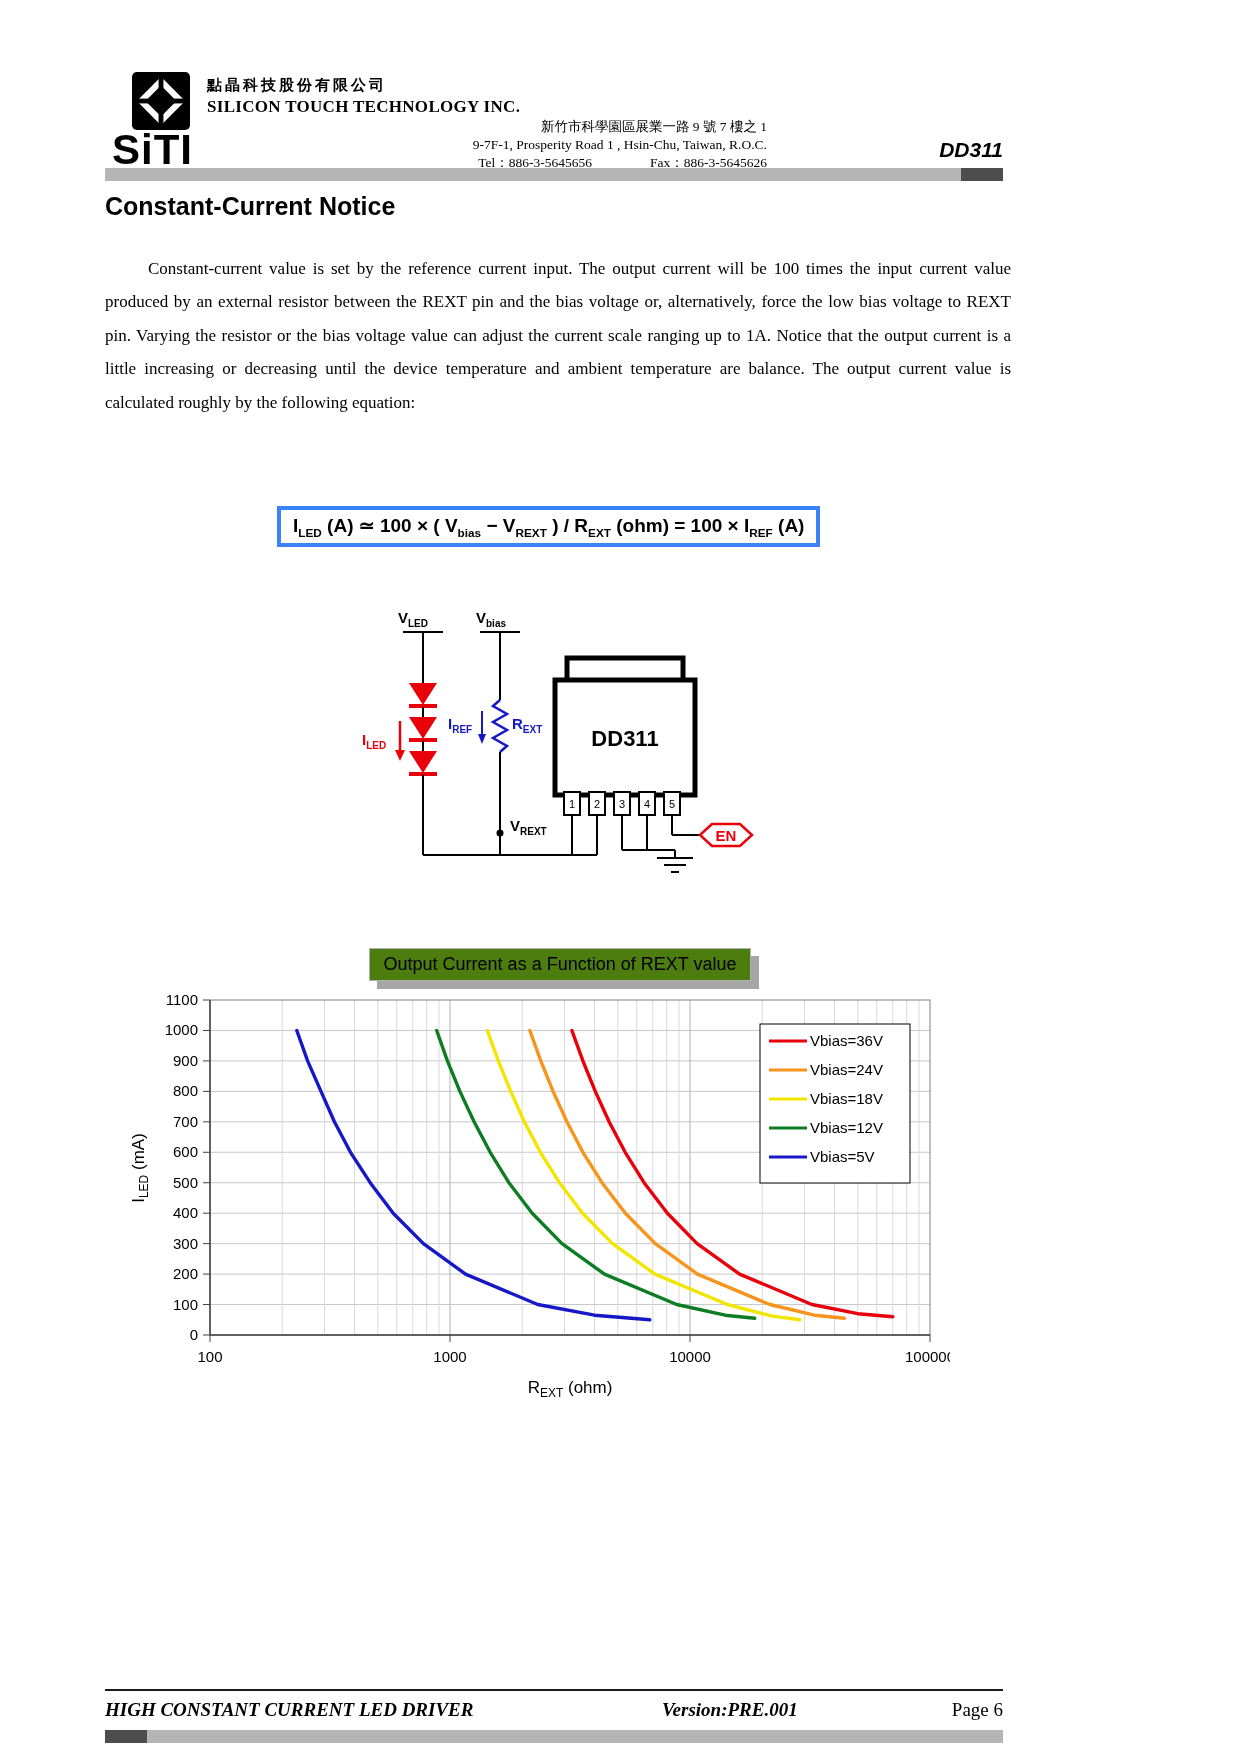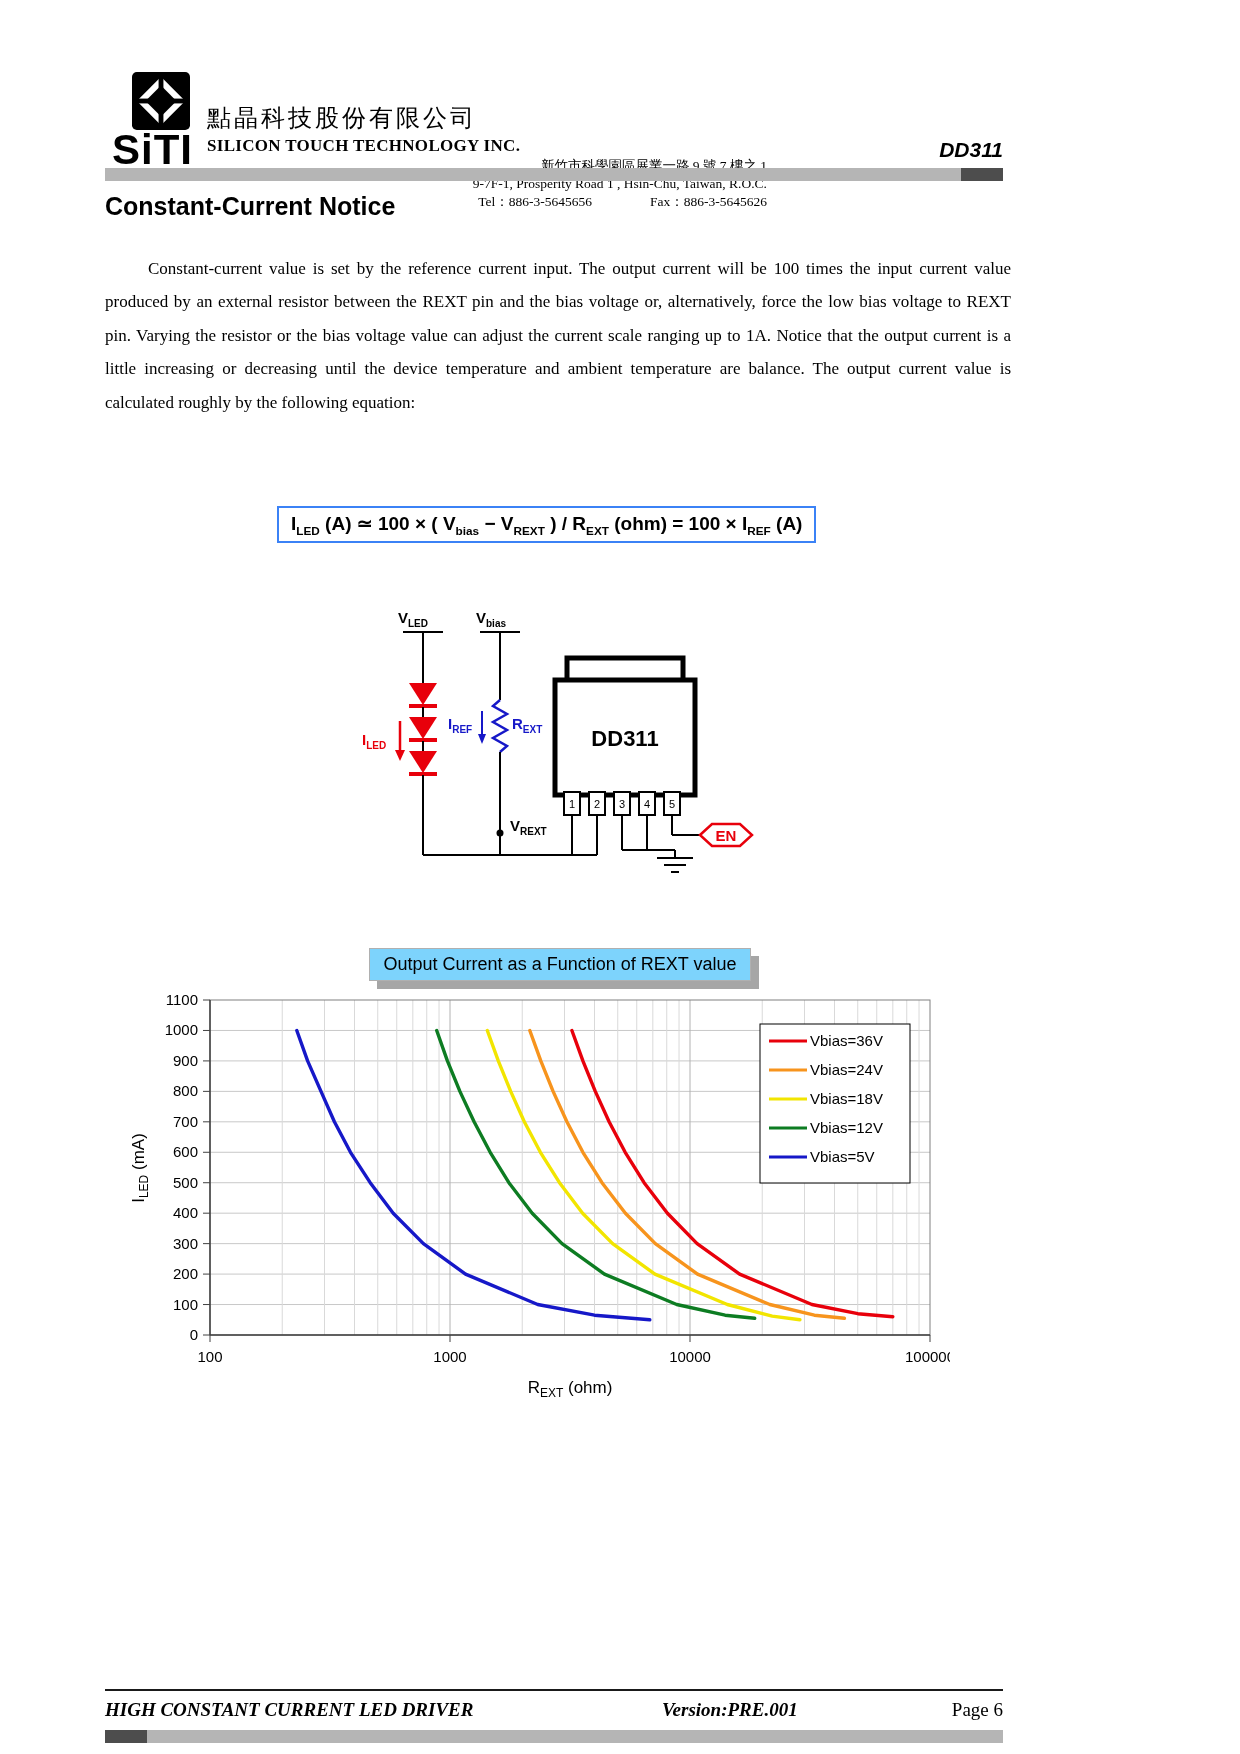--- a/index.html
+++ b/index.html
@@ -6,50 +6,50 @@
   html,body { background:#ffffff; }
   .page {
     position:relative; width:1240px; height:1754px;
     background:#ffffff; overflow:hidden;
     font-family:"Liberation Serif", serif; color:#000;
   }
   .abs { position:absolute; }
 
   
   .logo-word { font-family:"Liberation Sans",sans-serif; font-weight:bold; font-size:42px; letter-spacing:1px; }
-  .cn-name { font-size:24px; font-weight:normal; letter-spacing:3px;margin-top:26px; }
+  .cn-name { font-size:15px; font-weight:bold; letter-spacing:3px; }
   .en-name { font-size:17px; font-weight:bold; letter-spacing:.3px; margin-top:2px; }
   .addr { font-size:13.5px; margin-top:1px; line-height:17px;text-align:right; }
   .telgap { display:inline-block; width:58px; }
   .part-number { font-family:"Liberation Sans",sans-serif; font-weight:bold; font-style:italic; font-size:21px; }
   .hbar, .fbar { background:#b5b5b5; }
   .hbar-dark { position:absolute; right:0; top:0; width:42px; height:100%; background:#4d4d4d; }
   .fbar-dark { position:absolute; left:0; top:0; width:42px; height:100%; background:#4d4d4d; }
 
   
   .section-title { font-family:"Liberation Sans",sans-serif; font-weight:bold; font-size:25px; }
   .para { width:906px; font-size:17px; line-height:33.4px; text-align:justify; text-indent:43px; }
   .equation-box {
-    border:2px solid #3b82f6; padding:4px 12px; display:inline-block;
+    border:4px solid #3b82f6; padding:4px 12px; display:inline-block;
     font-family:"Liberation Sans",sans-serif; font-weight:bold; font-size:19px; white-space:nowrap;
   }
   .equation-box sub { font-size:0.62em; }
 
   
   #circuit-svg text { font-family:"Liberation Sans",sans-serif; font-weight:bold; font-size:15px; fill:#000; }
   #circuit-svg .dsub { font-size:10px; }
   #circuit-svg .red { fill:#e8000b; }
   #circuit-svg .blue { fill:#1618c8; }
   #circuit-svg .chiplab { font-size:22px; }
   #circuit-svg .pinnum { font-size:11px; font-weight:normal; }
   #circuit-svg .w { stroke:#000; stroke-width:2; fill:none; }
 
   
   .chart-title {
-    display:inline-block; background:#7dd3fc; border:1px solid #b0b0b0;
+    display:inline-block; background:#4d7c0f; border:1px solid #b0b0b0;
     padding:5px 14px; font-family:"Liberation Sans",sans-serif; font-size:18px;
     box-shadow:8px 8px 0 #a6a6a6;
   }
   #chart-svg text { font-family:"Liberation Sans",sans-serif; font-size:15px; fill:#000; }
   #chart-svg .axis-label { font-size:17px; }
   #chart-svg .axis-sub { font-size:12px; }
   #chart-svg .legend-label { font-size:15px; }
 
   
   .footer-rule { background:#1a1a1a; }

